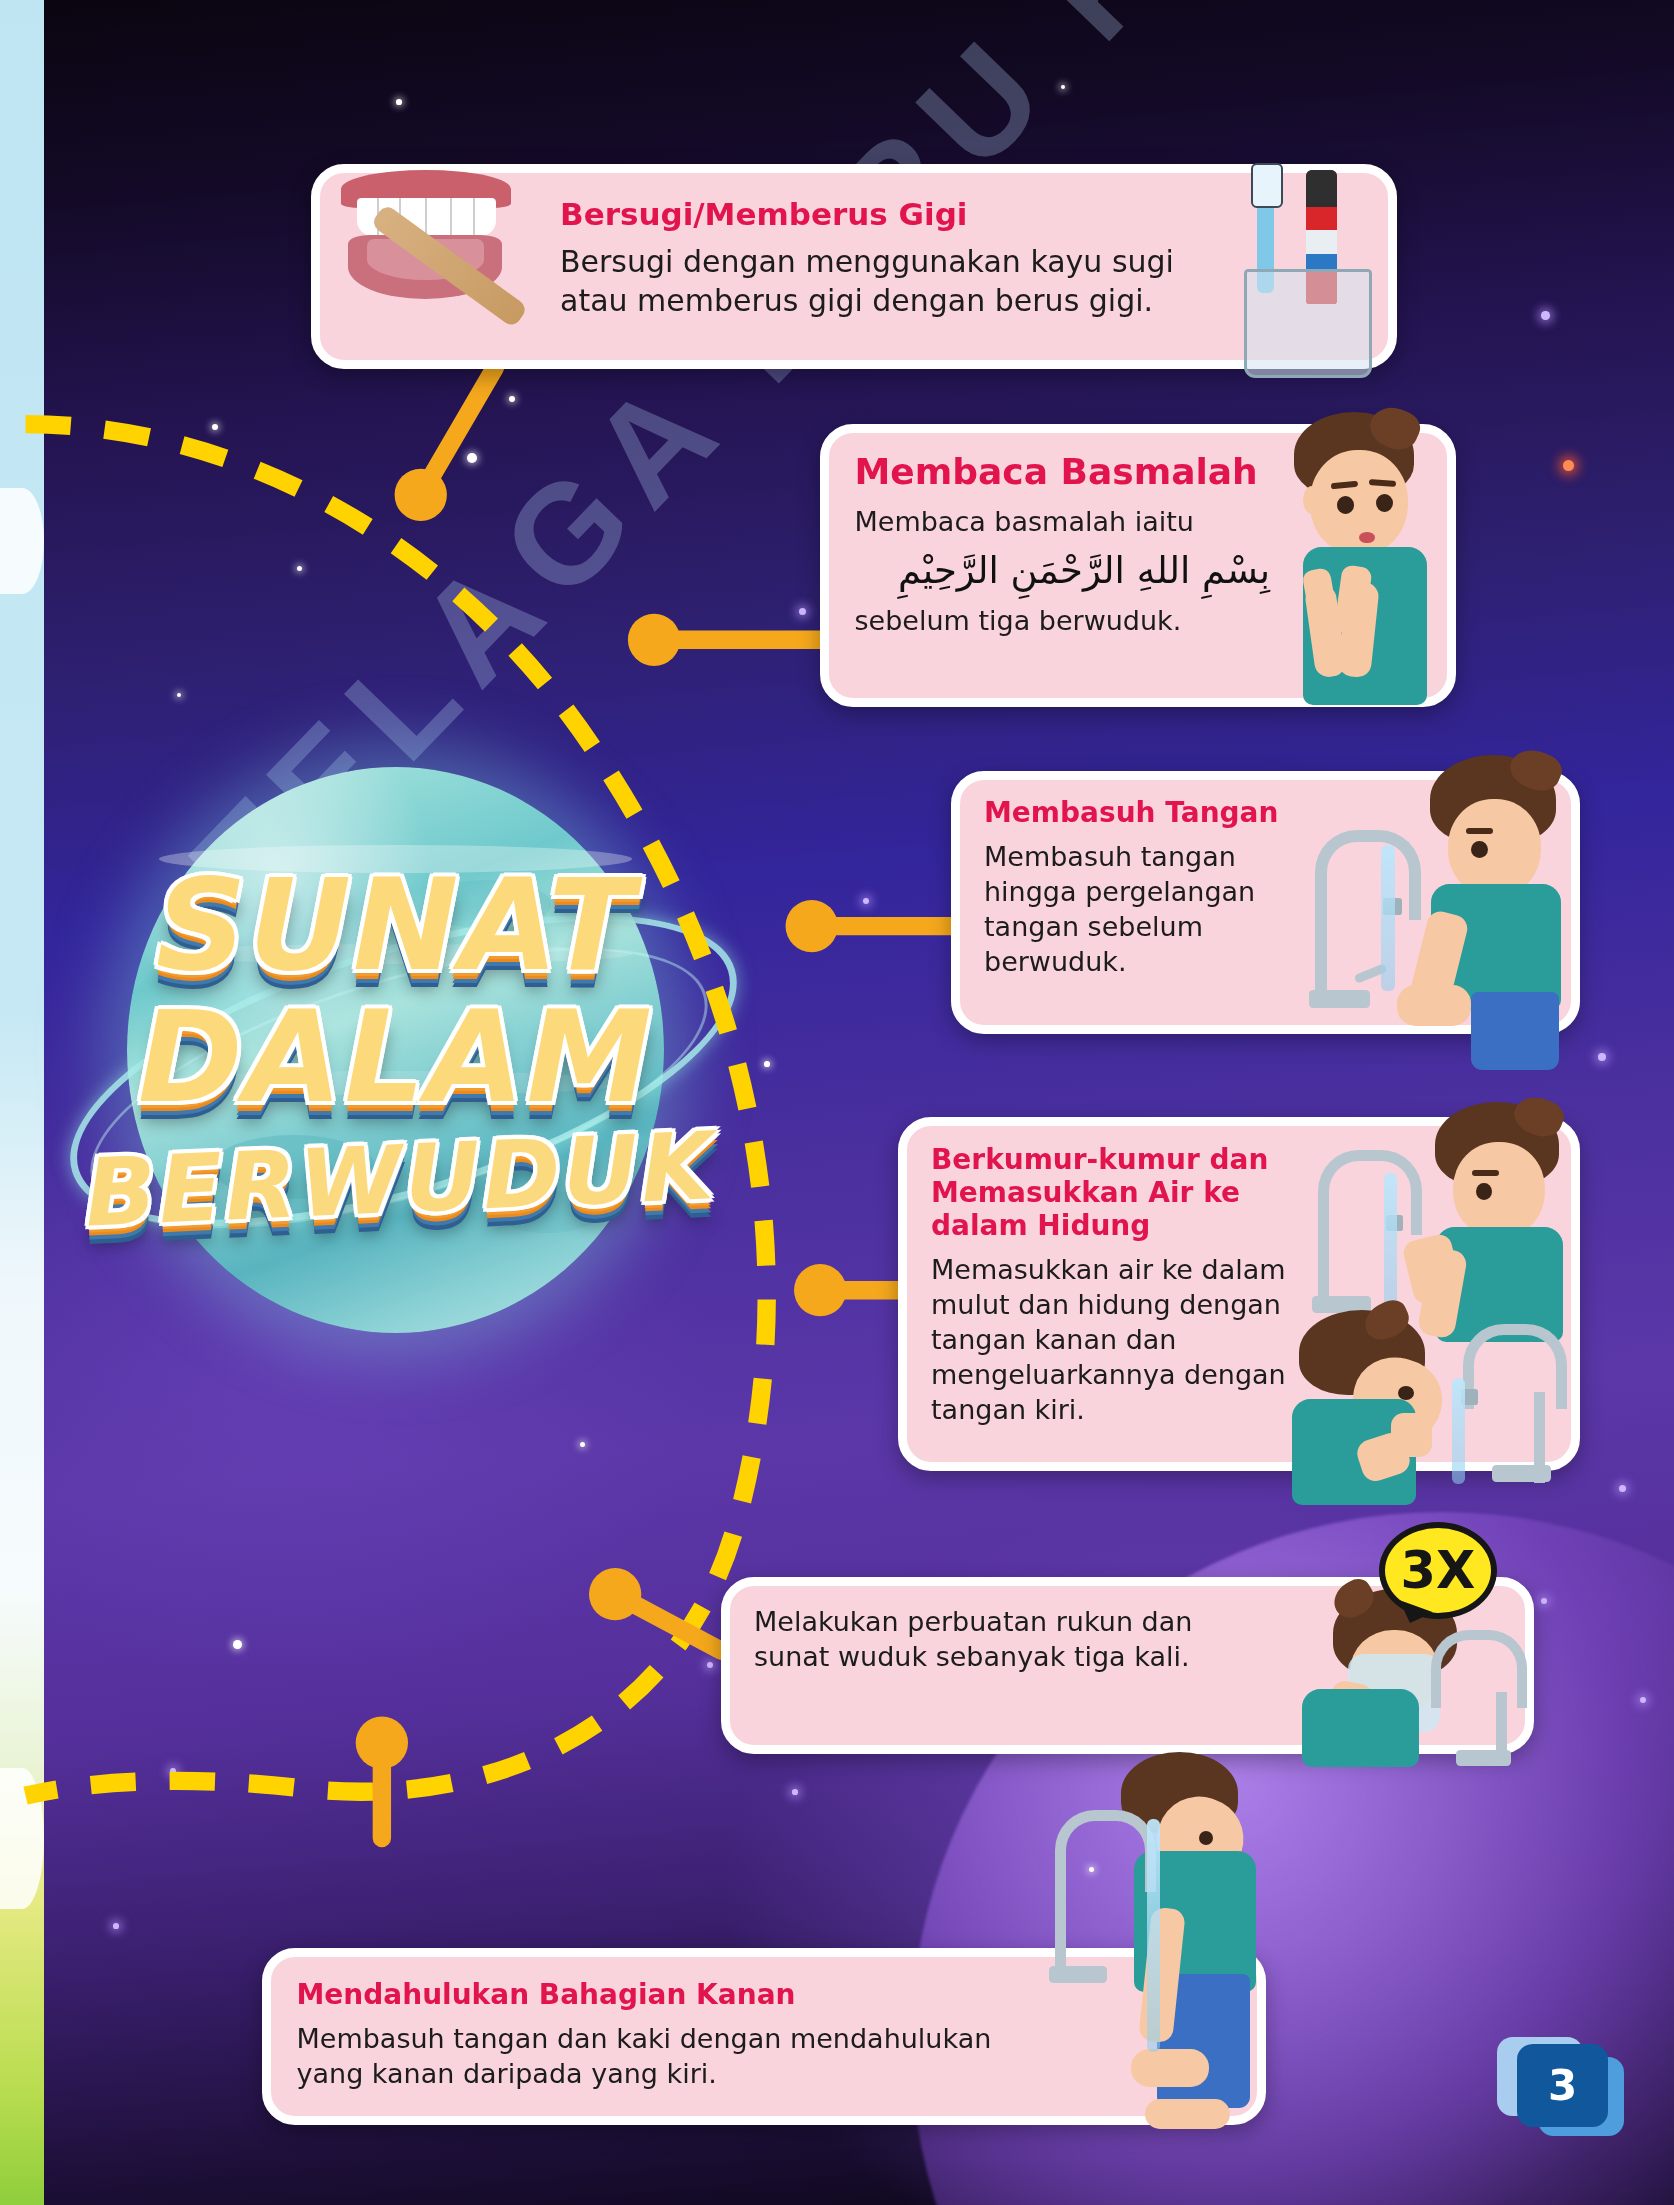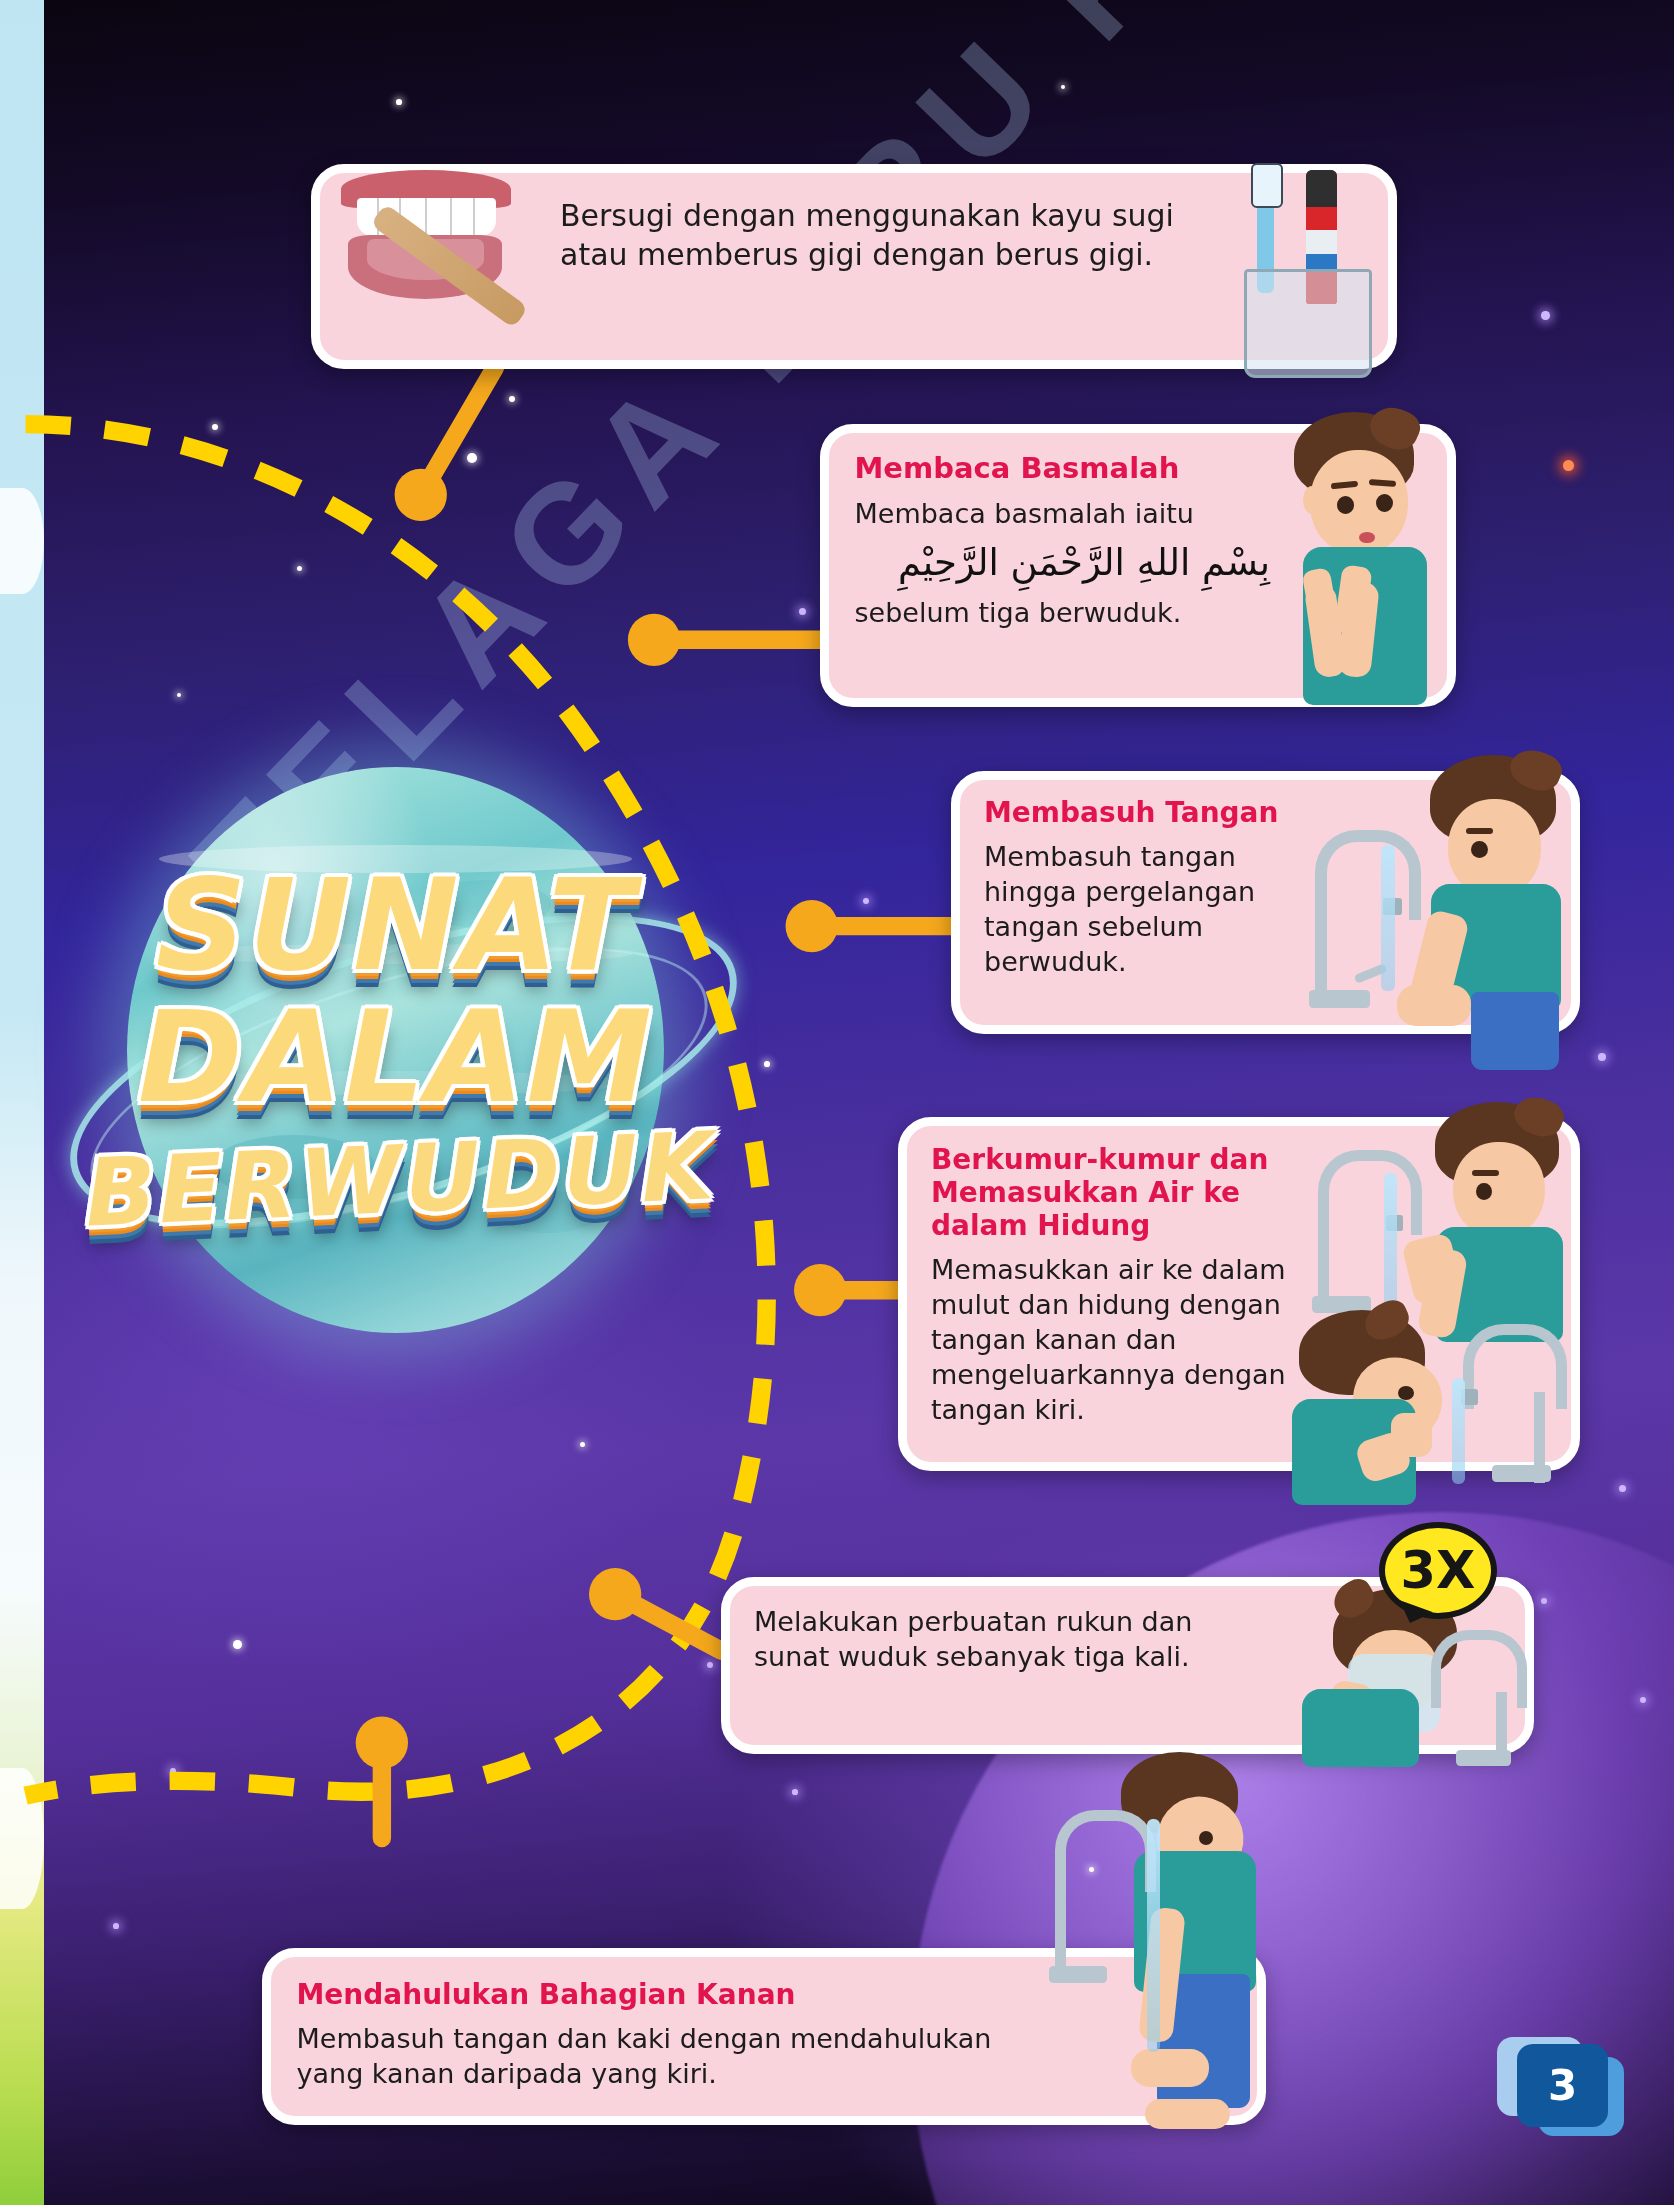--- a/index.html
+++ b/index.html
@@ -199,20 +199,21 @@
       <circle cx="925" cy="905" r="37"></circle>
       <circle cx="1148" cy="1310" r="37"></circle>
       <circle cx="1160" cy="1825" r="37"></circle>
       <circle cx="870" cy="2255" r="37"></circle>
       <circle cx="540" cy="2465" r="37"></circle>
     </g>
   </svg>
 
   <div class="card" id="card1" style="left:311px;top:164px;width:1086px;height:205px;">
     <div style="position:absolute;left:240px;top:22.6px;right:163px;">
+      <p class="ttl" style="font-size:31px;">Bersugi/Memberus Gigi</p>
       <p class="body" style="font-size:30px;">Bersugi dengan menggunakan kayu sugi atau memberus gigi dengan berus gigi.</p>
     </div>
 
     <div class="ci mouthart" style="left:15.6px;top:-15.6px;width:212px;height:205px;">
       <div class="lip" style="left:5.7px;top:12.7px;width:170px;height:38px;border-radius:50% 50% 12% 12%;background:#c9606c;"></div>
       <div class="teeth" style="left:21px;top:41px;width:139px;height:38px;border-radius:4.2px 4.2px 15.6px 15.6px;"></div>
       <div style="position:absolute;left:21px;top:41px;width:139px;height:38px;">
         <div style="position:absolute;left:20px;top:0;width:2.1px;height:38px;background:#cfcfcf;"></div>
         <div style="position:absolute;left:42px;top:0;width:2.1px;height:38px;background:#cfcfcf;"></div>
         <div style="position:absolute;left:68px;top:0;width:2.1px;height:38px;background:#cfcfcf;"></div>
@@ -230,21 +231,21 @@
       <div class="paste" style="left:65px;top:7px;width:31px;height:134px;"></div>
       <div style="position:absolute;left:65px;top:7px;width:31px;height:37px;background:#2f2f2f;border-radius:5.7px 5.7px 0 0;"></div>
       <div style="position:absolute;left:65px;top:67px;width:31px;height:24px;background:#e9eef2;"></div>
       <div style="position:absolute;left:65px;top:91px;width:31px;height:15.6px;background:#2b79c4;"></div>
       <div class="glass" style="left:2.8px;top:106px;width:122px;height:103px;"></div>
     </div>
   </div>
 
   <div class="card" id="card2" style="left:820px;top:424px;width:636px;height:283px;">
     <div style="position:absolute;left:25.5px;top:18.4px;right:177px;">
-      <p class="ttl" style="font-size:29px;">Membaca Basmalah</p>
+      <p class="ttl" style="font-size:36px;">Membaca Basmalah</p>
       <p class="body" style="font-size:27px;">Membaca basmalah iaitu</p>
       <p class="ar">بِسْمِ اللهِ الرَّحْمَنِ الرَّحِيْمِ</p>
       <p class="body" style="font-size:27px;">sebelum tiga berwuduk.</p>
     </div>
 
     <div class="ci boy" style="right:7px;top:-25.5px;width:177px;height:297px;">
       <div class="hair" style="left:31px;top:4.2px;width:120px;height:85px;"></div>
       <div class="hair2" style="left:107px;top:0px;width:49px;height:40px;transform:rotate(24deg);"></div>
       <div class="face" style="left:47px;top:42px;width:98px;height:105px;"></div>
       <div style="position:absolute;left:40px;top:78px;width:18.4px;height:28px;background:#f6c9a4;border-radius:50%;"></div>

